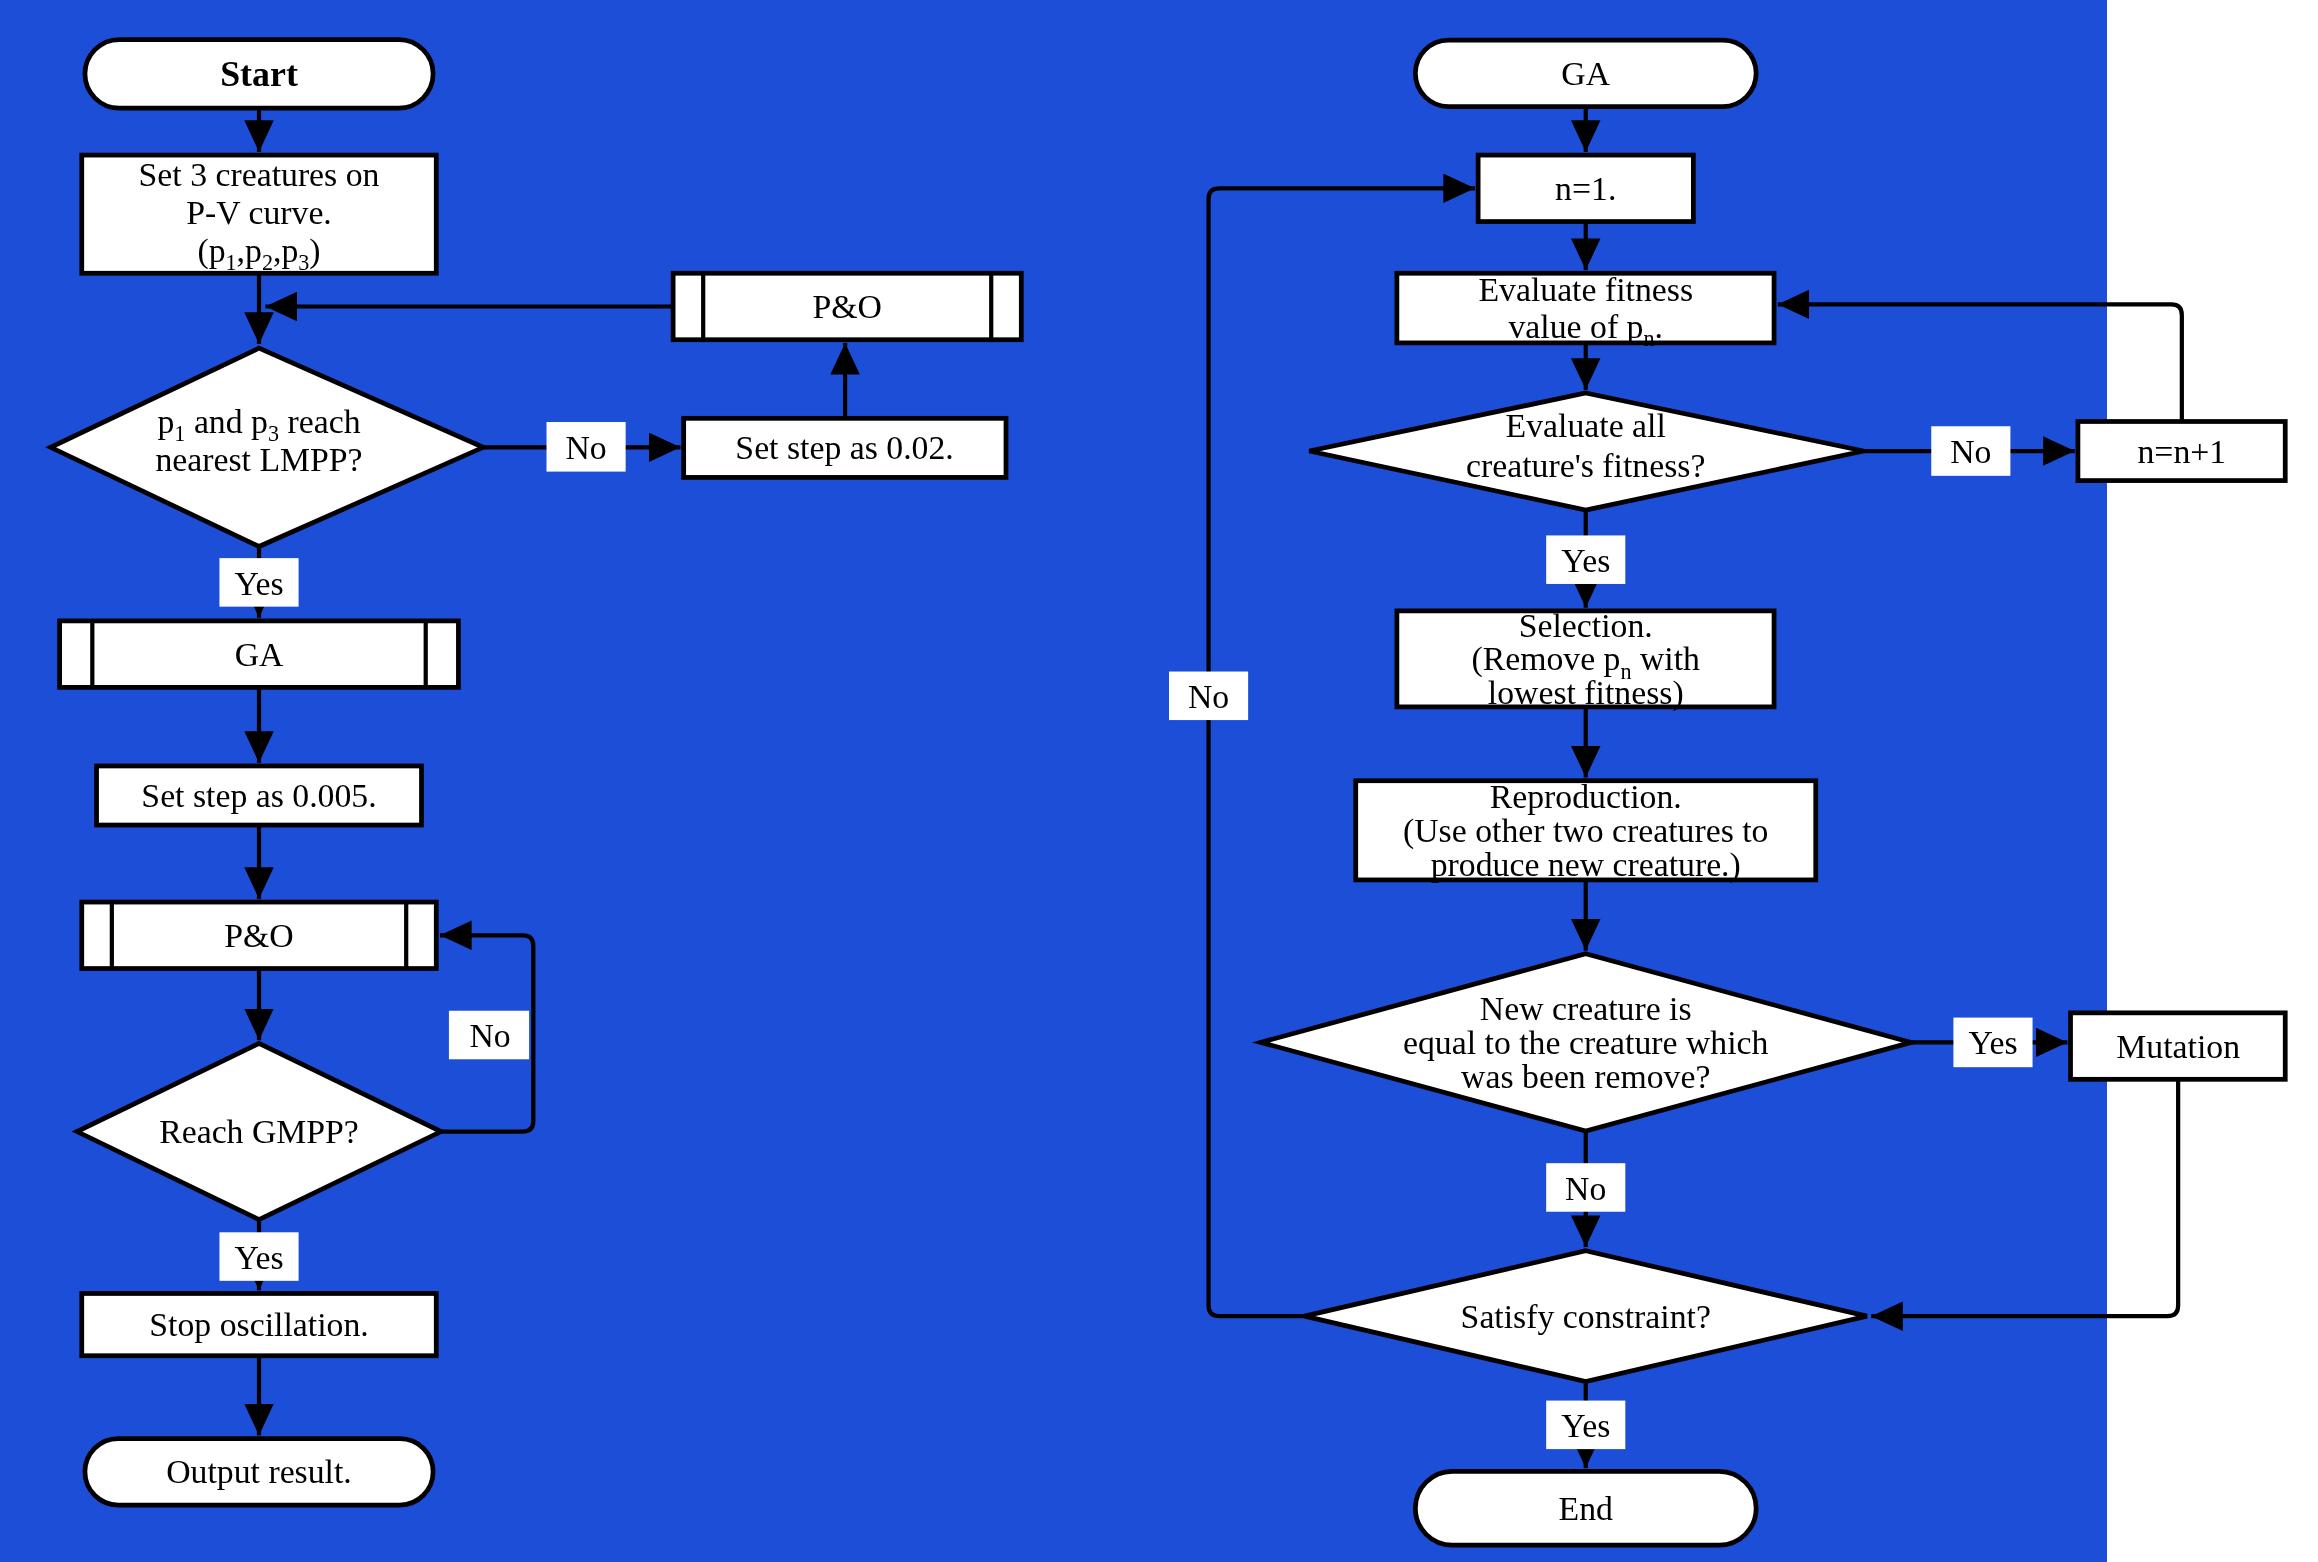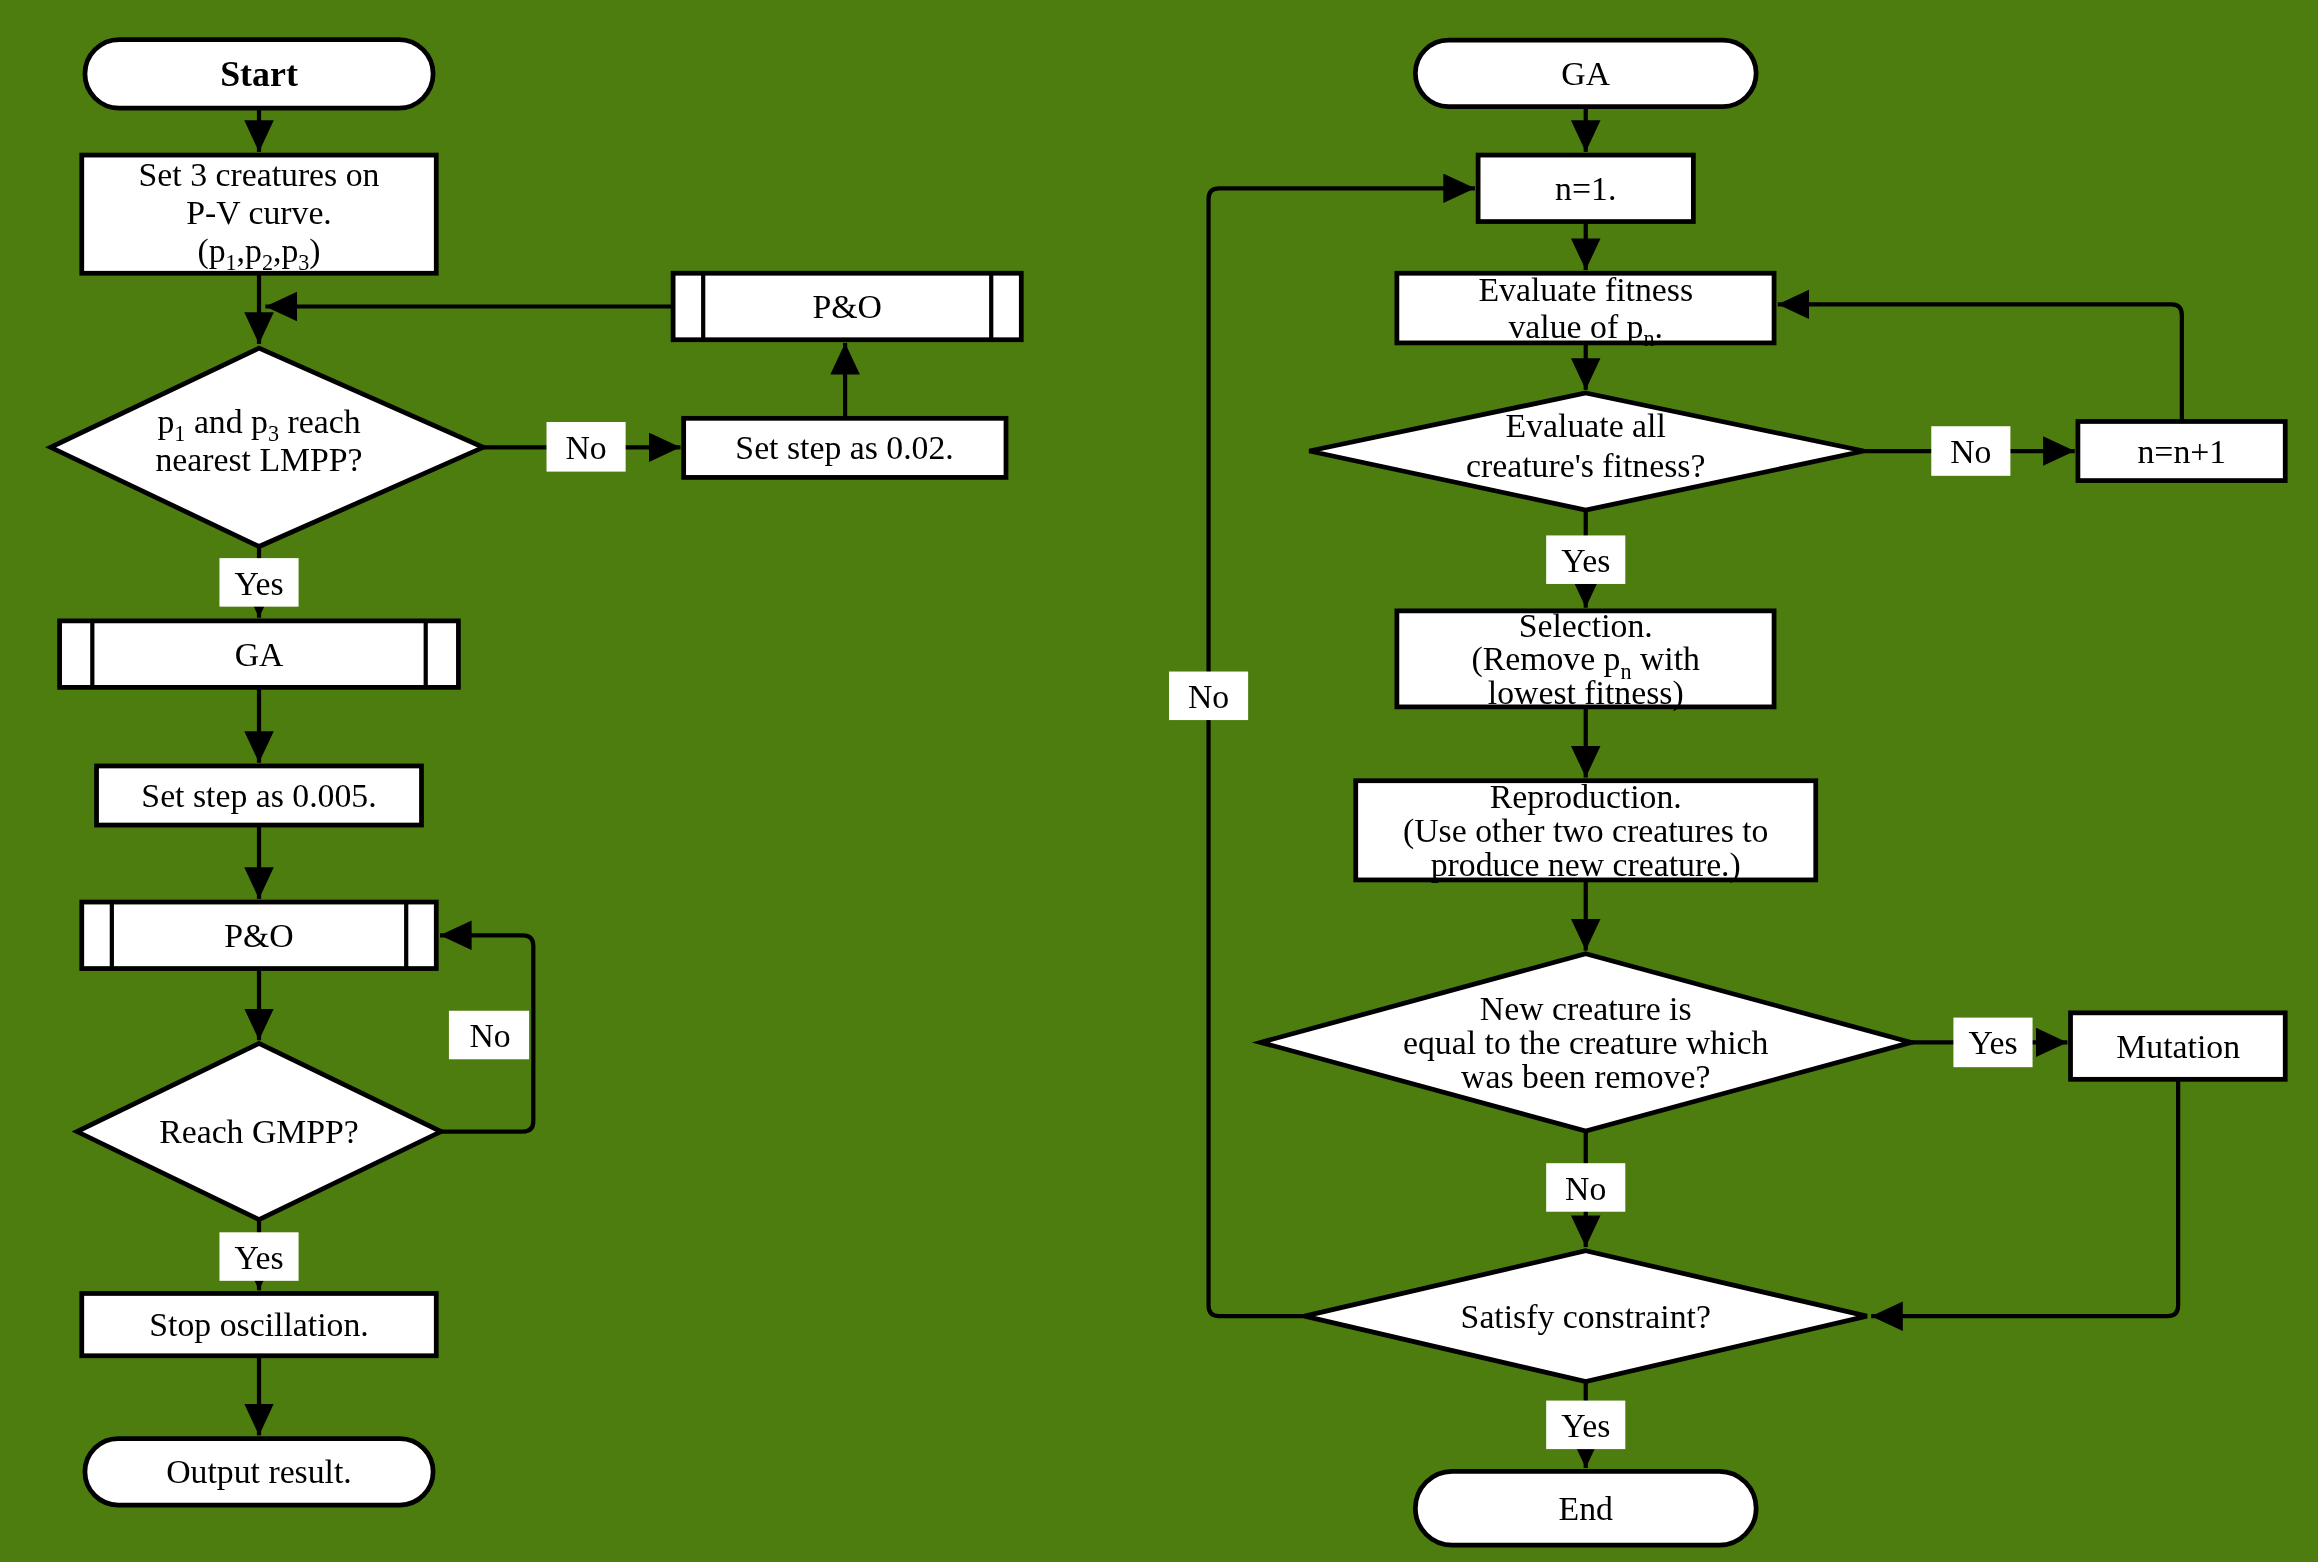--- a/index.html
+++ b/index.html
@@ -1,16 +1,16 @@
 <!DOCTYPE html>
 <html style="font-size:8.4px"><head>
 <meta charset="utf-8">
 <style>
   html,body{margin:0;padding:0;background:#ffffff;}
-  #stage{width:2318px;height:1562px;background:#4d7c0f;position:relative;}
+  #stage{width:2107px;height:1562px;background:#1d4ed8;position:relative;}
   svg{display:block;}
   .shape{fill:#ffffff;stroke:#000000;stroke-width:9;}
   .conn{fill:none;stroke:#000000;stroke-width:8;}
   .bar{stroke:#000000;stroke-width:8;}
   .gap{fill:#ffffff;stroke:none;}
   text{font-family:"Liberation Serif","DejaVu Serif",serif;font-size:64px;fill:#000000;text-anchor:middle;}
   .bold{font-weight:bold;font-size:68px;}
   .sub{font-size:42px;}
 </style>
 </head>

